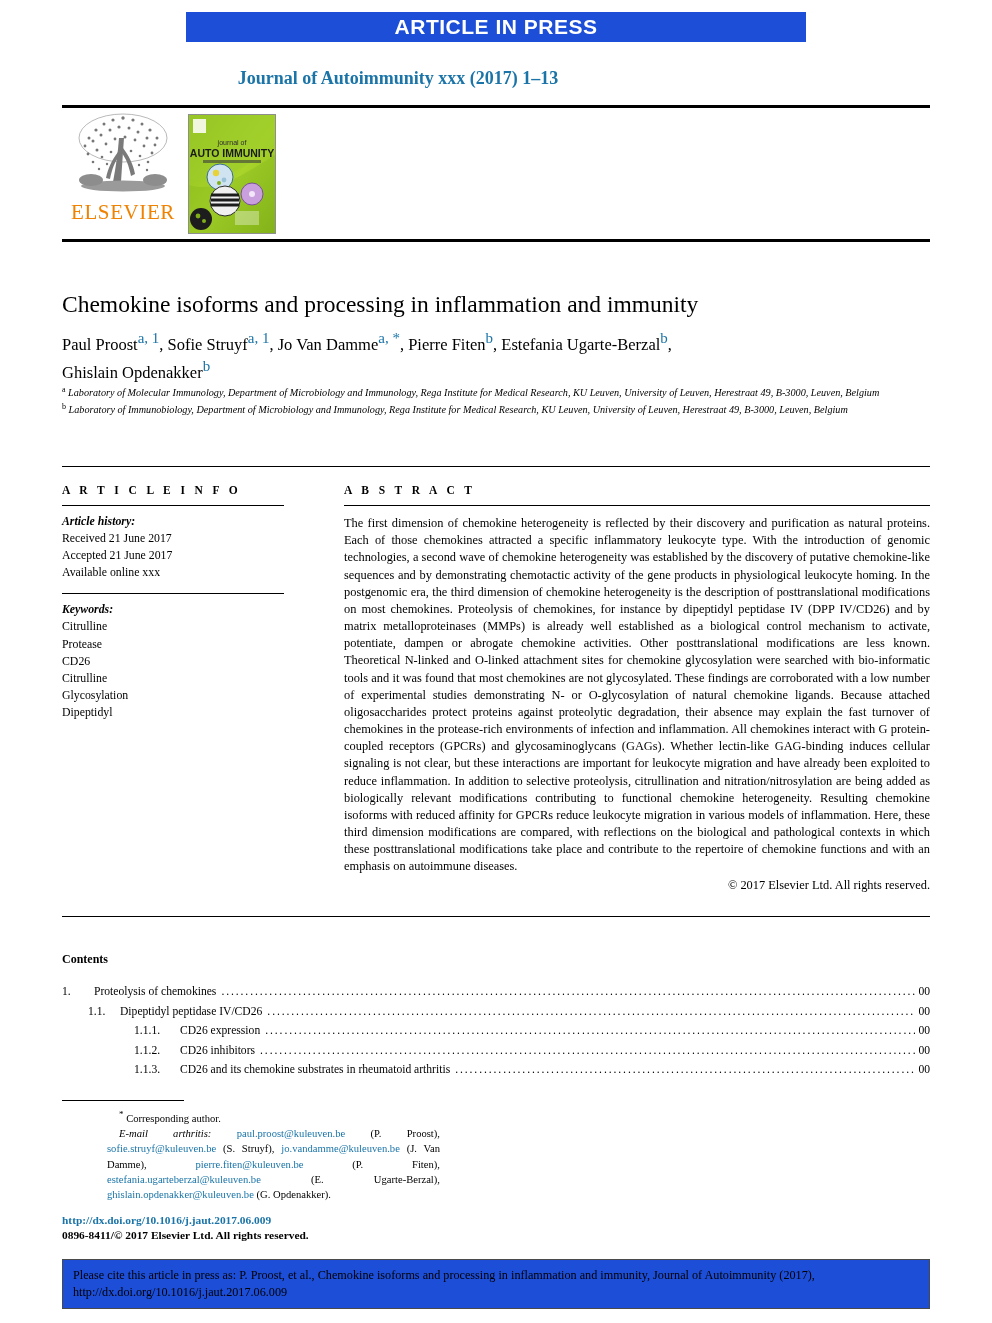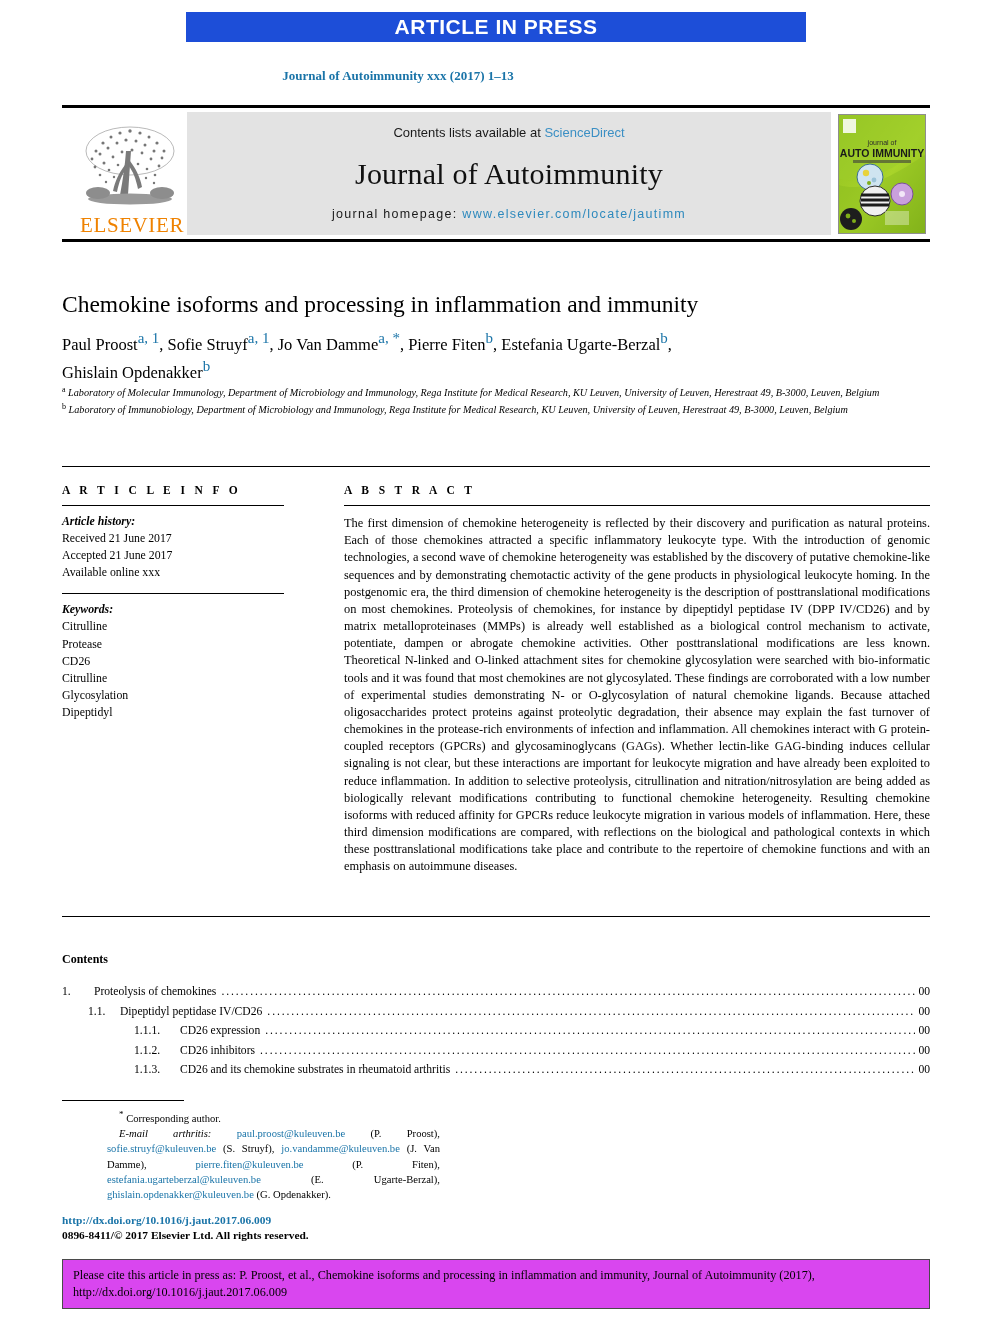--- a/index.html
+++ b/index.html
@@ -39,21 +39,21 @@
   
   .journal-ref {
     position: absolute;
     left: 0;
     top: 68px;
     width: 796px;
     text-align: center;
     color: #1a74a8;
     font-family: "Liberation Serif", serif;
     font-weight: bold;
-    font-size: 13px;
+    font-size: 18px;
   }
 
   
   .masthead {
     position: absolute;
     left: 62px;
     top: 105px;
     width: 868px;
     height: 137px;
     border-top: 3px solid #000;
@@ -65,23 +65,23 @@
     width: 100%;
     height: 100%;
     display: flex;
     align-items: stretch;
   }
   .elsevier-logo {
     width: 122px;
     flex: 0 0 122px;
     display: flex;
     flex-direction: column;
-    align-items: flex-end;
+    align-items: center;
     justify-content: flex-end;
-    padding-bottom: 3px;
+    padding-bottom: 16px;
     box-sizing: border-box;
   }
   .elsevier-tree { width: 108px; height: 96px; }
   .elsevier-word {
     font-family: "Liberation Serif", serif;
     color: #ef8200;
     font-size: 21px;
     letter-spacing: 0.6px;
     line-height: 1;
     margin-top: -2px;
@@ -301,21 +301,21 @@
   }
 
   
   .cite-box {
     position: absolute;
     left: 62px;
     top: 1259px;
     width: 868px;
     height: 50px;
     border: 1px solid #4a4a4a;
-    background: #d946ef;
+    background: #1d4ed8;
     box-sizing: border-box;
     padding: 7px 10px 0 10px;
     font-family: "Liberation Serif", serif;
     font-size: 12.2px;
     line-height: 1.4;
   }
 </style>
 </head>
 <body>
 
@@ -374,29 +374,20 @@
           <path d="M54 40 C60 48 64 56 66 66 L62 68 C60 58 57 50 52 44 Z" fill="#7a7a7a"></path>
           <path d="M49 44 C43 52 39 60 37 70 L41 71 C43 61 46 53 51 47 Z" fill="#7a7a7a"></path>
           <ellipse cx="54" cy="78" rx="42" ry="5.5" fill="#9a9a9a"></ellipse>
           <ellipse cx="22" cy="72" rx="12" ry="6" fill="#8d8d8d"></ellipse>
           <ellipse cx="86" cy="72" rx="12" ry="6" fill="#8d8d8d"></ellipse>
         </g>
       </svg>
       <div class="elsevier-word">ELSEVIER</div>
     </div>
 
-    <div class="masthead-center">
-      <div class="contents-line">
-        <span>Contents lists available at </span><span class="sd-link">ScienceDirect</span>
-      </div>
-      <div class="journal-name">Journal of Autoimmunity</div>
-      <div class="homepage-line">
-        <span>journal homepage: </span><span class="hp-link">www.elsevier.com/locate/jautimm</span>
-      </div>
-    </div>
 
     <div class="cover-thumb">
       <svg class="cover-art" viewBox="0 0 86 118">
         <defs>
           <linearGradient id="cvg" x1="0" y1="0" x2="1" y2="1">
             <stop offset="0" stop-color="#8fbf1e"></stop>
             <stop offset="0.55" stop-color="#a9d42a"></stop>
             <stop offset="1" stop-color="#7fae18"></stop>
           </linearGradient>
         </defs>
@@ -466,20 +457,21 @@
   <div class="info-line">CD26</div>
   <div class="info-line">Citrulline</div>
   <div class="info-line">Glycosylation</div>
   <div class="info-line">Dipeptidyl</div>
 </div>
 
 <div class="abstract-col">
   <div class="section-head">A B S T R A C T</div>
   <div class="abstract-rule"></div>
   <div class="abstract-body">The first dimension of chemokine heterogeneity is reflected by their discovery and purification as natural proteins. Each of those chemokines attracted a specific inflammatory leukocyte type. With the introduction of genomic technologies, a second wave of chemokine heterogeneity was established by the discovery of putative chemokine-like sequences and by demonstrating chemotactic activity of the gene products in physiological leukocyte homing. In the postgenomic era, the third dimension of chemokine heterogeneity is the description of posttranslational modifications on most chemokines. Proteolysis of chemokines, for instance by dipeptidyl peptidase IV (DPP IV/CD26) and by matrix metalloproteinases (MMPs) is already well established as a biological control mechanism to activate, potentiate, dampen or abrogate chemokine activities. Other posttranslational modifications are less known. Theoretical N-linked and O-linked attachment sites for chemokine glycosylation were searched with bio-informatic tools and it was found that most chemokines are not glycosylated. These findings are corroborated with a low number of experimental studies demonstrating N- or O-glycosylation of natural chemokine ligands. Because attached oligosaccharides protect proteins against proteolytic degradation, their absence may explain the fast turnover of chemokines in the protease-rich environments of infection and inflammation. All chemokines interact with G protein-coupled receptors (GPCRs) and glycosaminoglycans (GAGs). Whether lectin-like GAG-binding induces cellular signaling is not clear, but these interactions are important for leukocyte migration and have already been exploited to reduce inflammation. In addition to selective proteolysis, citrullination and nitration/nitrosylation are being added as biologically relevant modifications contributing to functional chemokine heterogeneity. Resulting chemokine isoforms with reduced affinity for GPCRs reduce leukocyte migration in various models of inflammation. Here, these third dimension modifications are compared, with reflections on the biological and pathological contexts in which these posttranslational modifications take place and contribute to the repertoire of chemokine functions and with an emphasis on autoimmune diseases.</div>
+  <div class="copyright-line">© 2017 Elsevier Ltd. All rights reserved.</div>
 </div>
 
 <div class="contents-heading">Contents</div>
 <div class="toc">
 
   <div class="toc-row lvl1">
     <span class="toc-num">1.</span>
     <span class="toc-label">Proteolysis of chemokines</span>
     <span class="toc-dots">........................................................................................................................................................................</span>
     <span class="toc-page">00</span>

